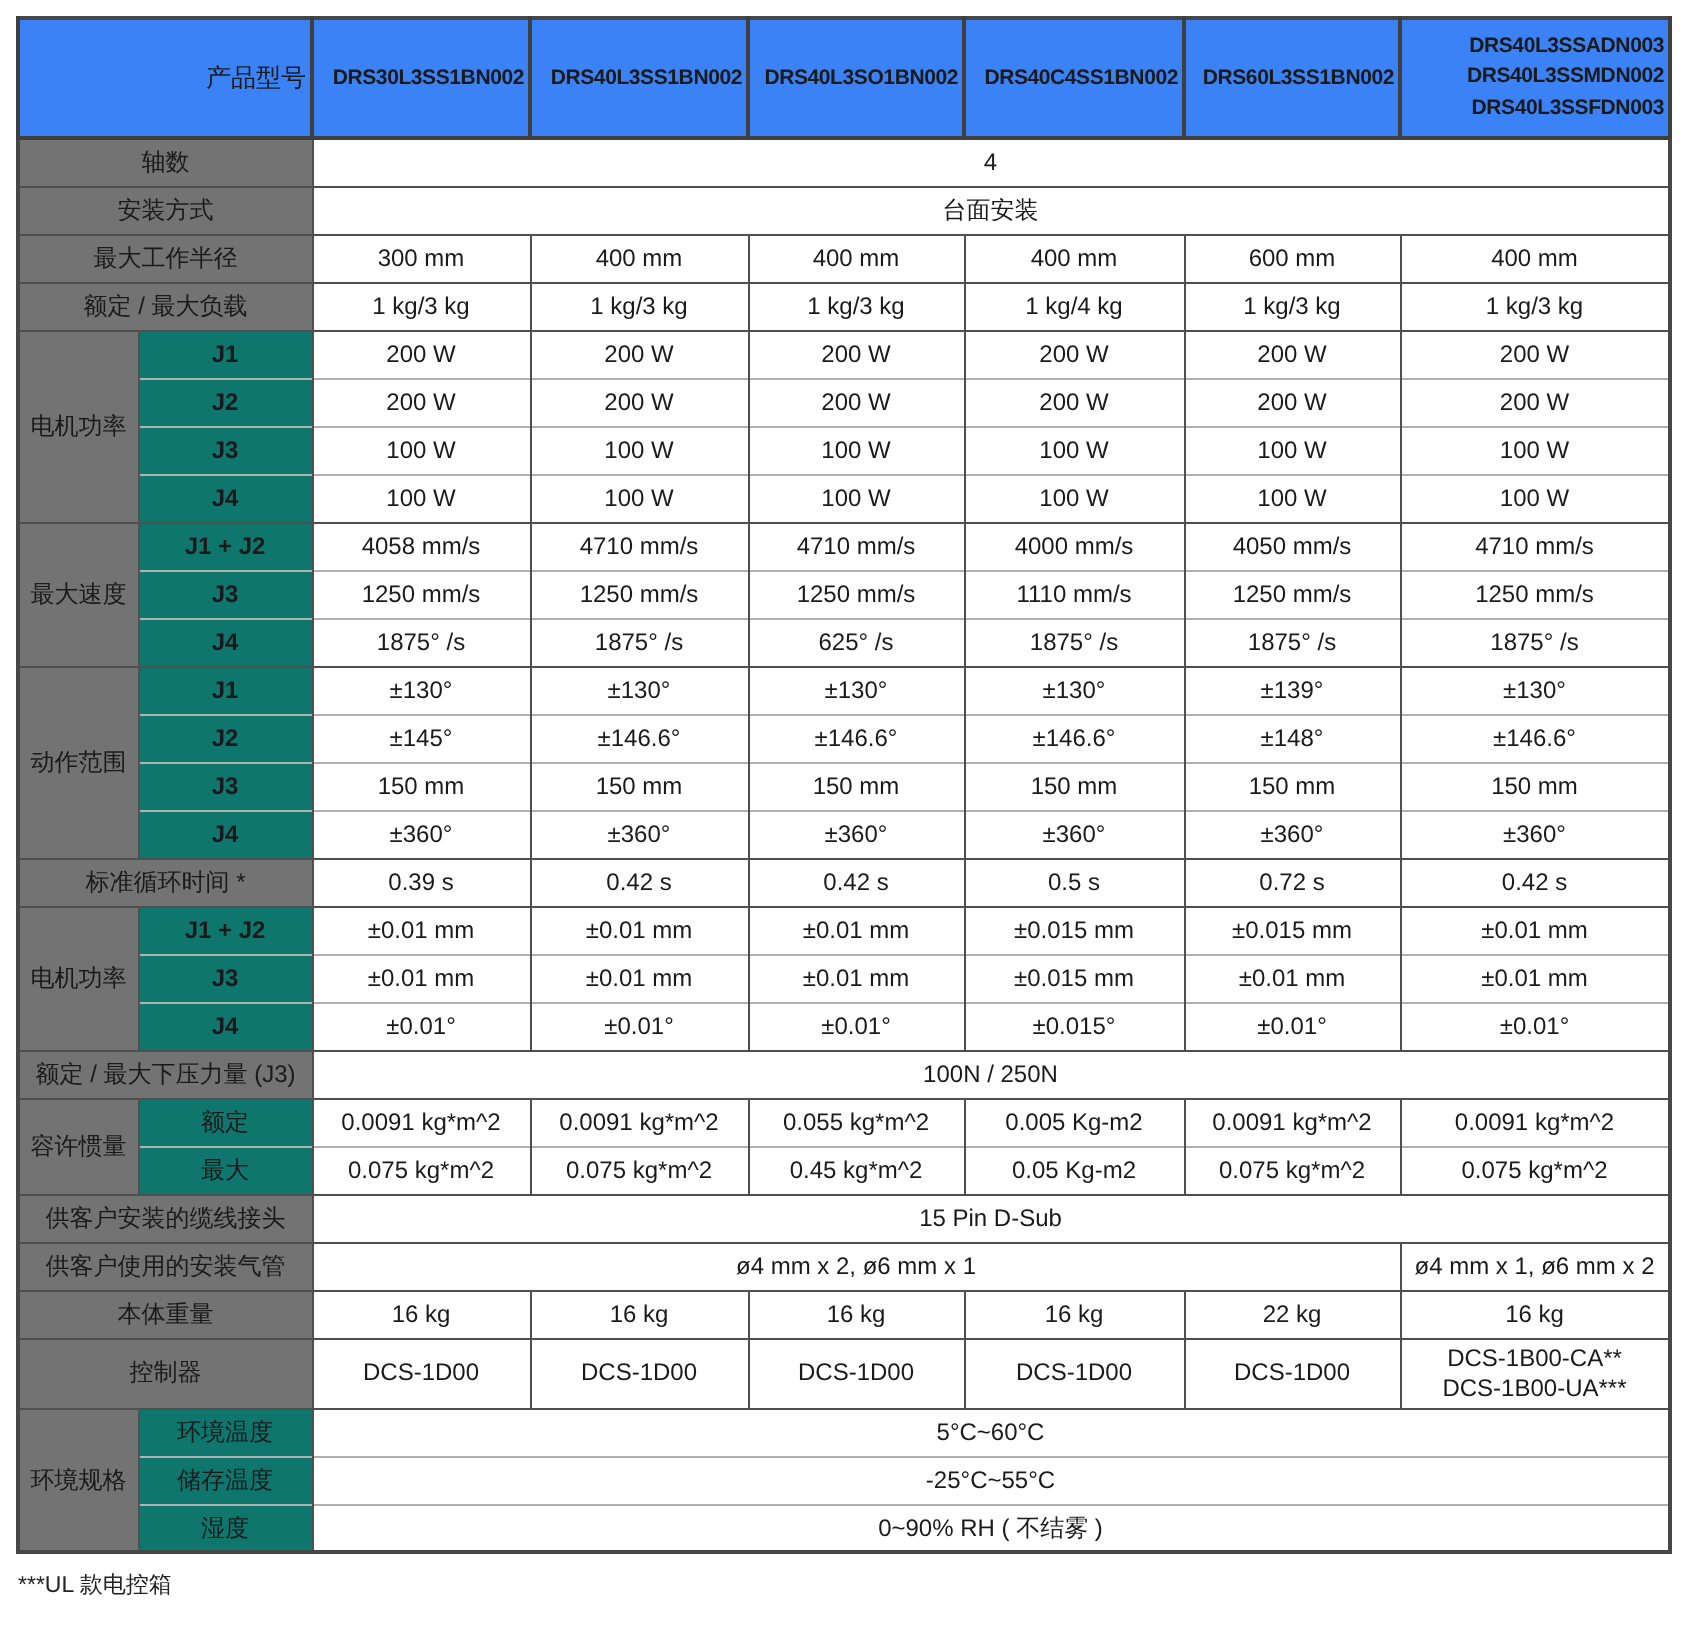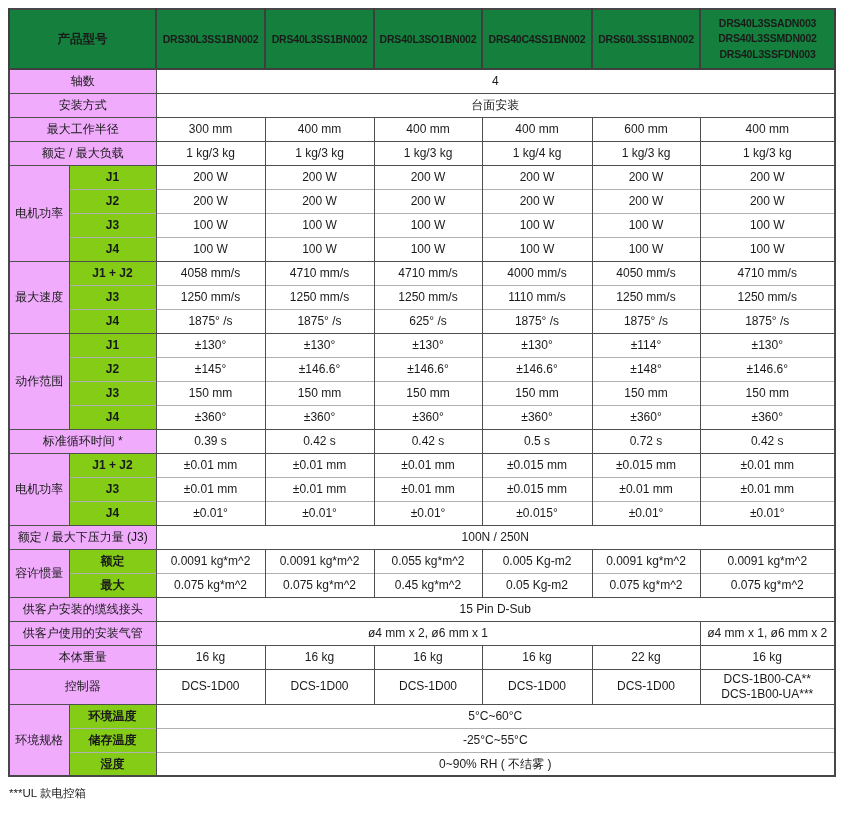--- a/index.html
+++ b/index.html
@@ -26,40 +26,41 @@
     font-size:12px;
     line-height:1.35;
     overflow:hidden;
     white-space:nowrap;
   }
   tr { height:24px; }
   tr.sec > td, tr.sec > th { border-top:1.5px solid #4f4f4f; }
   tr.sub > td { border-top:1px solid #b0b0b0; }
 
   thead th {
-    background:#15803d;
+    background:#3b82f6;
     height:56px;
     border:2px solid #3f3f3f;
     font-weight:bold;
     font-size:10.5px;
     letter-spacing:-0.2px;
     white-space:normal;
-  }
-  thead th.plabel { font-weight:bold; font-size:12.5px; letter-spacing:0; }
+    text-align:right;
+  }
+  thead th.plabel { font-weight:normal; font-size:12.5px; letter-spacing:0; }
   thead th.multi { font-size:10.5px; line-height:1.45; }
 
   .lab, .glab {
-    background:#f0abfc;
+    background:#737373;
     font-size:12px;
   }
   .slab {
-    background:#84cc16;
+    background:#0f766e;
     font-weight:bold;
   }
-  .slab.cn { font-weight:bold; }
+  .slab.cn { font-weight:normal; }
   .val { background:#ffffff; }
   .val.twoline { white-space:normal; line-height:1.25; padding:2px; }
   tr.tall { height:34px;padding-left:24px; }
 
   .footnotes {
     margin-top:8px;
     padding-left:1px;
     font-size:11.5px;
     line-height:1.45;
     color:#222222;
@@ -191,21 +192,21 @@
       <td class="val">1875° /s</td>
     </tr>
 
     <tr class="sec">
       <td class="glab" rowspan="4">动作范围</td>
       <td class="slab">J1</td>
       <td class="val">±130°</td>
       <td class="val">±130°</td>
       <td class="val">±130°</td>
       <td class="val">±130°</td>
-      <td class="val">±114°</td>
+      <td class="val">±139°</td>
       <td class="val">±130°</td>
     </tr>
     <tr class="sub">
       <td class="slab">J2</td>
       <td class="val">±145°</td>
       <td class="val">±146.6°</td>
       <td class="val">±146.6°</td>
       <td class="val">±146.6°</td>
       <td class="val">±148°</td>
       <td class="val">±146.6°</td>

